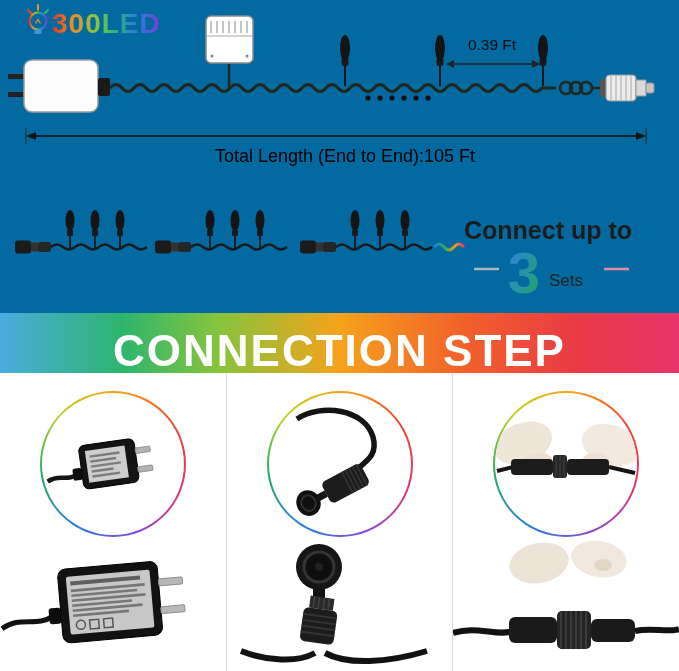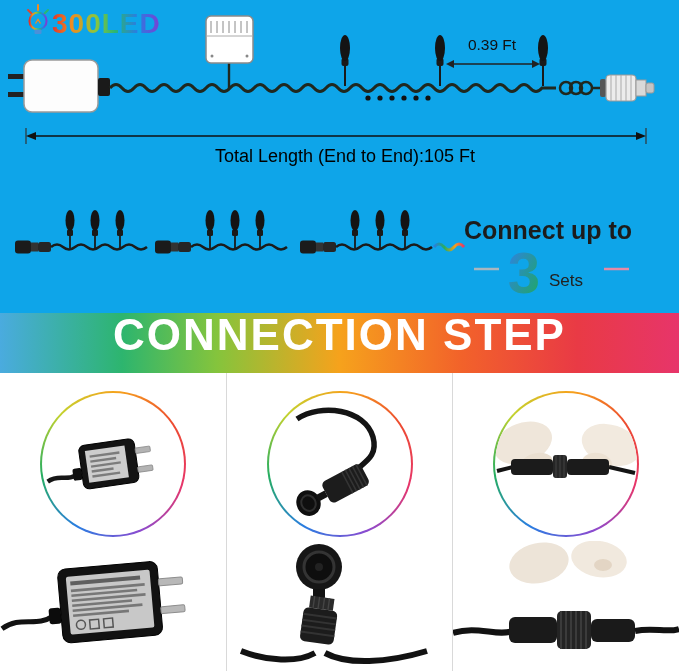--- a/index.html
+++ b/index.html
@@ -1,27 +1,27 @@
 <!DOCTYPE html>
 <html><head>
 <meta charset="utf-8">
 <style>
   html,body { margin:0; padding:0; background:#fff; }
   .canvas {
-    position:relative; width:679px; height:671px; background:#0ea5e9;
+    position:relative; width:679px; height:671px; background:#0369a1;
     overflow:hidden; font-family:"Liberation Sans", sans-serif;
   }
   .abs { position:absolute; }
   svg text { font-family:"Liberation Sans", sans-serif; }
 
   
   .banner {
     position:absolute; left:0; top:313px; width:679px; height:60px;
     background:linear-gradient(90deg,#4aabdf 0%,#2db56e 18%,#85c43c 32%,#f6a21c 50%,#f2622a 68%,#e93a45 85%,#e7356a 100%);
-    display:flex; align-items:flex-start; justify-content:center;
+    display:flex; align-items:flex-end; justify-content:center;
   }
   .banner-title {
     margin:0; color:#ffffff; font-size:44px; font-weight:bold; letter-spacing:2px; line-height:1;
   }
 
   
   .steps {
     position:absolute; left:0; top:373px; width:679px; height:298px;
     display:flex; background:#fff;
   }

